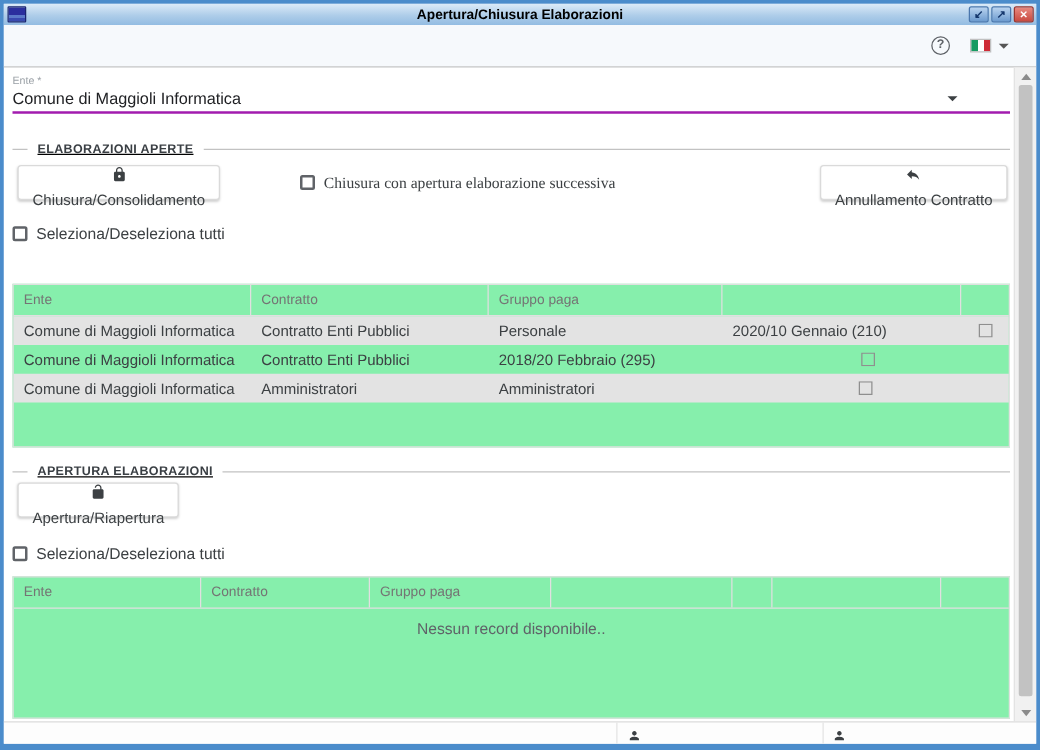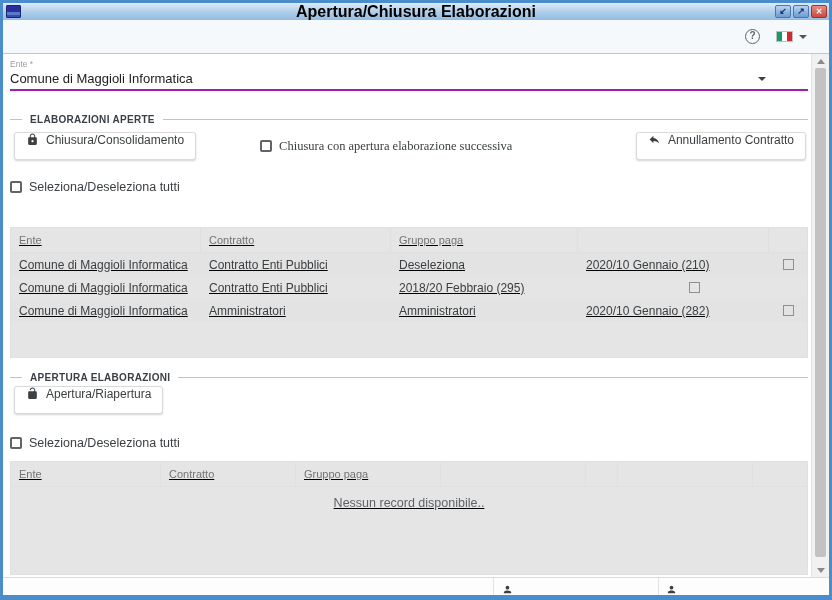--- a/index.html
+++ b/index.html
@@ -10,21 +10,21 @@
     border:3px solid #4b8ccb; border-bottom-width:5px;
     display:flex; flex-direction:column; overflow:hidden; }
 
   
   .titlebar { height:17px; flex:none; position:relative;
     background:linear-gradient(#dcebf8, #aecde9 55%, #93bce2);
     display:flex; align-items:center; padding:0 2px; }
   .app-icon { width:15px; height:13px; margin-left:1px; border:1px solid #1a2470; border-radius:1px;
     background:linear-gradient(#2b2f9e 0 55%, #5b79c9 55% 80%, #3a4bb0 80%); flex:none; }
   .title { position:absolute; left:0; right:0; text-align:center;
-    font-size:16px; font-weight:bold; color:#000; }
+    font-size:11px; font-weight:bold; color:#000; }
   .win-btns { margin-left:auto; display:flex; gap:2px; position:relative; z-index:2; }
   .win-btn { width:16px; height:13px; border-radius:2px; display:flex; align-items:center;
     justify-content:center; font-size:9px; font-weight:bold; line-height:1; cursor:default; }
   .win-btn.blue { background:linear-gradient(#b9d3ef, #6d9bcf); border:1px solid #4a77ad; color:#14366c; }
   .win-btn.red  { background:linear-gradient(#e8897f, #c94a40); border:1px solid #9c352d; color:#fff; font-size:8px; }
 
   
   .toolbar { height:34px; flex:none; background:#f6f9fc; border-bottom:1px solid #c6c6c6;
     display:flex; align-items:center; justify-content:flex-end; padding-right:22px; gap:16px; }
   .help-icon { width:15px; height:15px; border:1.5px solid #5f6368; border-radius:50%;
@@ -46,45 +46,45 @@
   .rail-thumb { width:11px; flex:1; margin-bottom:6px; background:#c2c2c2; border-radius:2px; }
 
   
   .field { width:798px; margin-top:5px; position:relative;
     border-bottom:2px solid #a21caf; padding-bottom:3px; }
   .field-label { font-size:8.5px; color:#9aa0a6; margin-bottom:2px; }
   .field-value { font-size:13px; color:#202124; line-height:15px; }
   .field .caret { position:absolute; right:42px; bottom:8px; border-top-color:#3c4043; }
 
   
-  .sec { display:flex; align-items:center; width:798px; height:12px; }
+  .sec { display:flex; align-items:center; width:798px; height:12px;text-decoration:underline; }
   .sec-dash { width:12px; height:1px; background:#c2c2c2; flex:none; }
   .sec-title { font-size:10px; font-weight:bold; color:#3a3f44; letter-spacing:.3px; margin:0 8px; white-space:nowrap; }
   .sec-line { flex:1; height:1px; background:#c2c2c2; }
   .sec1 { margin-top:22px; }
   .sec2 { margin-top:13px; }
 
   
-  .btn { display:inline-flex; gap:7px; height:28px; padding:0 11px;
+  .btn { display:inline-flex; align-items:center; gap:7px; height:28px; padding:0 11px;
     background:#fff; border:1px solid #dadada; border-radius:3px;
-    box-shadow:0 1px 2px rgba(0,0,0,.18); font-size:12px; color:#3c4043; white-space:nowrap; cursor:default; }
+    box-shadow:0 1px 2px rgba(0,0,0,.18); font-size:12px; color:#3c4043; white-space:nowrap; cursor:default;flex-direction:column; }
   .btn svg { width:13px; height:13px; fill:#3c4043; flex:none; }
   .actions { width:798px; margin-top:7px; height:28px; display:flex; align-items:center; position:relative; }
   .btn-chiusura { margin-left:4px; }
   .chk-row { display:flex; align-items:center; gap:7px; margin-left:64px; font-size:12.5px; color:#3c4043;font-family:Liberation Serif, serif; }
   .btn-annulla { position:absolute; right:2px; top:0; }
   .checkbox { width:12px; height:12px; border:2px solid #606368; border-radius:2px; background:#fff; flex:none; }
   .select-all { width:798px; display:flex; align-items:center; gap:7px; font-size:12.5px; color:#3c4043; }
   .sa1 { margin-top:20px; }
   .sa2 { margin-top:22px; }
   .btn-apertura-wrap { margin-top:3px; }
   .btn-apertura { margin-left:4px; }
 
   
-  .table { width:798px; border:1px solid #e0e0e0; background:#e5e5e5;text-decoration:underline; }
+  .table { width:798px; border:1px solid #e0e0e0; background:#86efac; }
   .t1 { margin-top:33px; height:131px; }
   .t2 { margin-top:11px; height:114px; }
   .thead { display:flex; height:25px; border-bottom:1px solid #e0e0e0; }
   .th { font-size:11px; color:#747474; padding:0 8px; display:flex; align-items:center;
     border-right:1px solid #e0e0e0; overflow:hidden; white-space:nowrap; }
   .th:last-child { border-right:none; }
   .tr { display:flex; height:23px; align-items:center; font-size:12px; color:#3c4043; }
   .tr.alt { background:#e3e3e3; }
   .td { padding:0 8px; overflow:hidden; white-space:nowrap; }
   .td-check { display:flex; justify-content:center; align-items:center; padding:0; }
@@ -170,39 +170,38 @@
         <div class="thead">
           <div class="th c1">Ente</div>
           <div class="th c2">Contratto</div>
           <div class="th c3">Gruppo paga</div>
           <div class="th c4"></div>
           <div class="th c5"></div>
         </div>
         <div class="tr alt">
           <div class="td c1">Comune di Maggioli Informatica</div>
           <div class="td c2">Contratto Enti Pubblici</div>
-          <div class="td c3">Deseleziona</div>
+          <div class="td c3">Personale</div>
           <div class="td c4">2020/10 Gennaio (210)</div>
           <div class="td c5 td-check">
               <span class="row-checkbox"></span>
             </div>
         </div>
         <div class="tr">
           <div class="td c1">Comune di Maggioli Informatica</div>
           <div class="td c2">Contratto Enti Pubblici</div>
           <div class="td c4">2018/20 Febbraio (295)</div>
           <div class="td c5 td-check">
               <span class="row-checkbox"></span>
             </div>
         </div>
         <div class="tr alt">
           <div class="td c1">Comune di Maggioli Informatica</div>
           <div class="td c2">Amministratori</div>
           <div class="td c3">Amministratori</div>
-          <div class="td c4">2020/10 Gennaio (282)</div>
           <div class="td c5 td-check">
               <span class="row-checkbox"></span>
             </div>
         </div>
       </div>
 
       <div class="sec sec2">
         <div class="sec-dash"></div>
         <div class="sec-title">APERTURA ELABORAZIONI</div>
         <div class="sec-line"></div>

